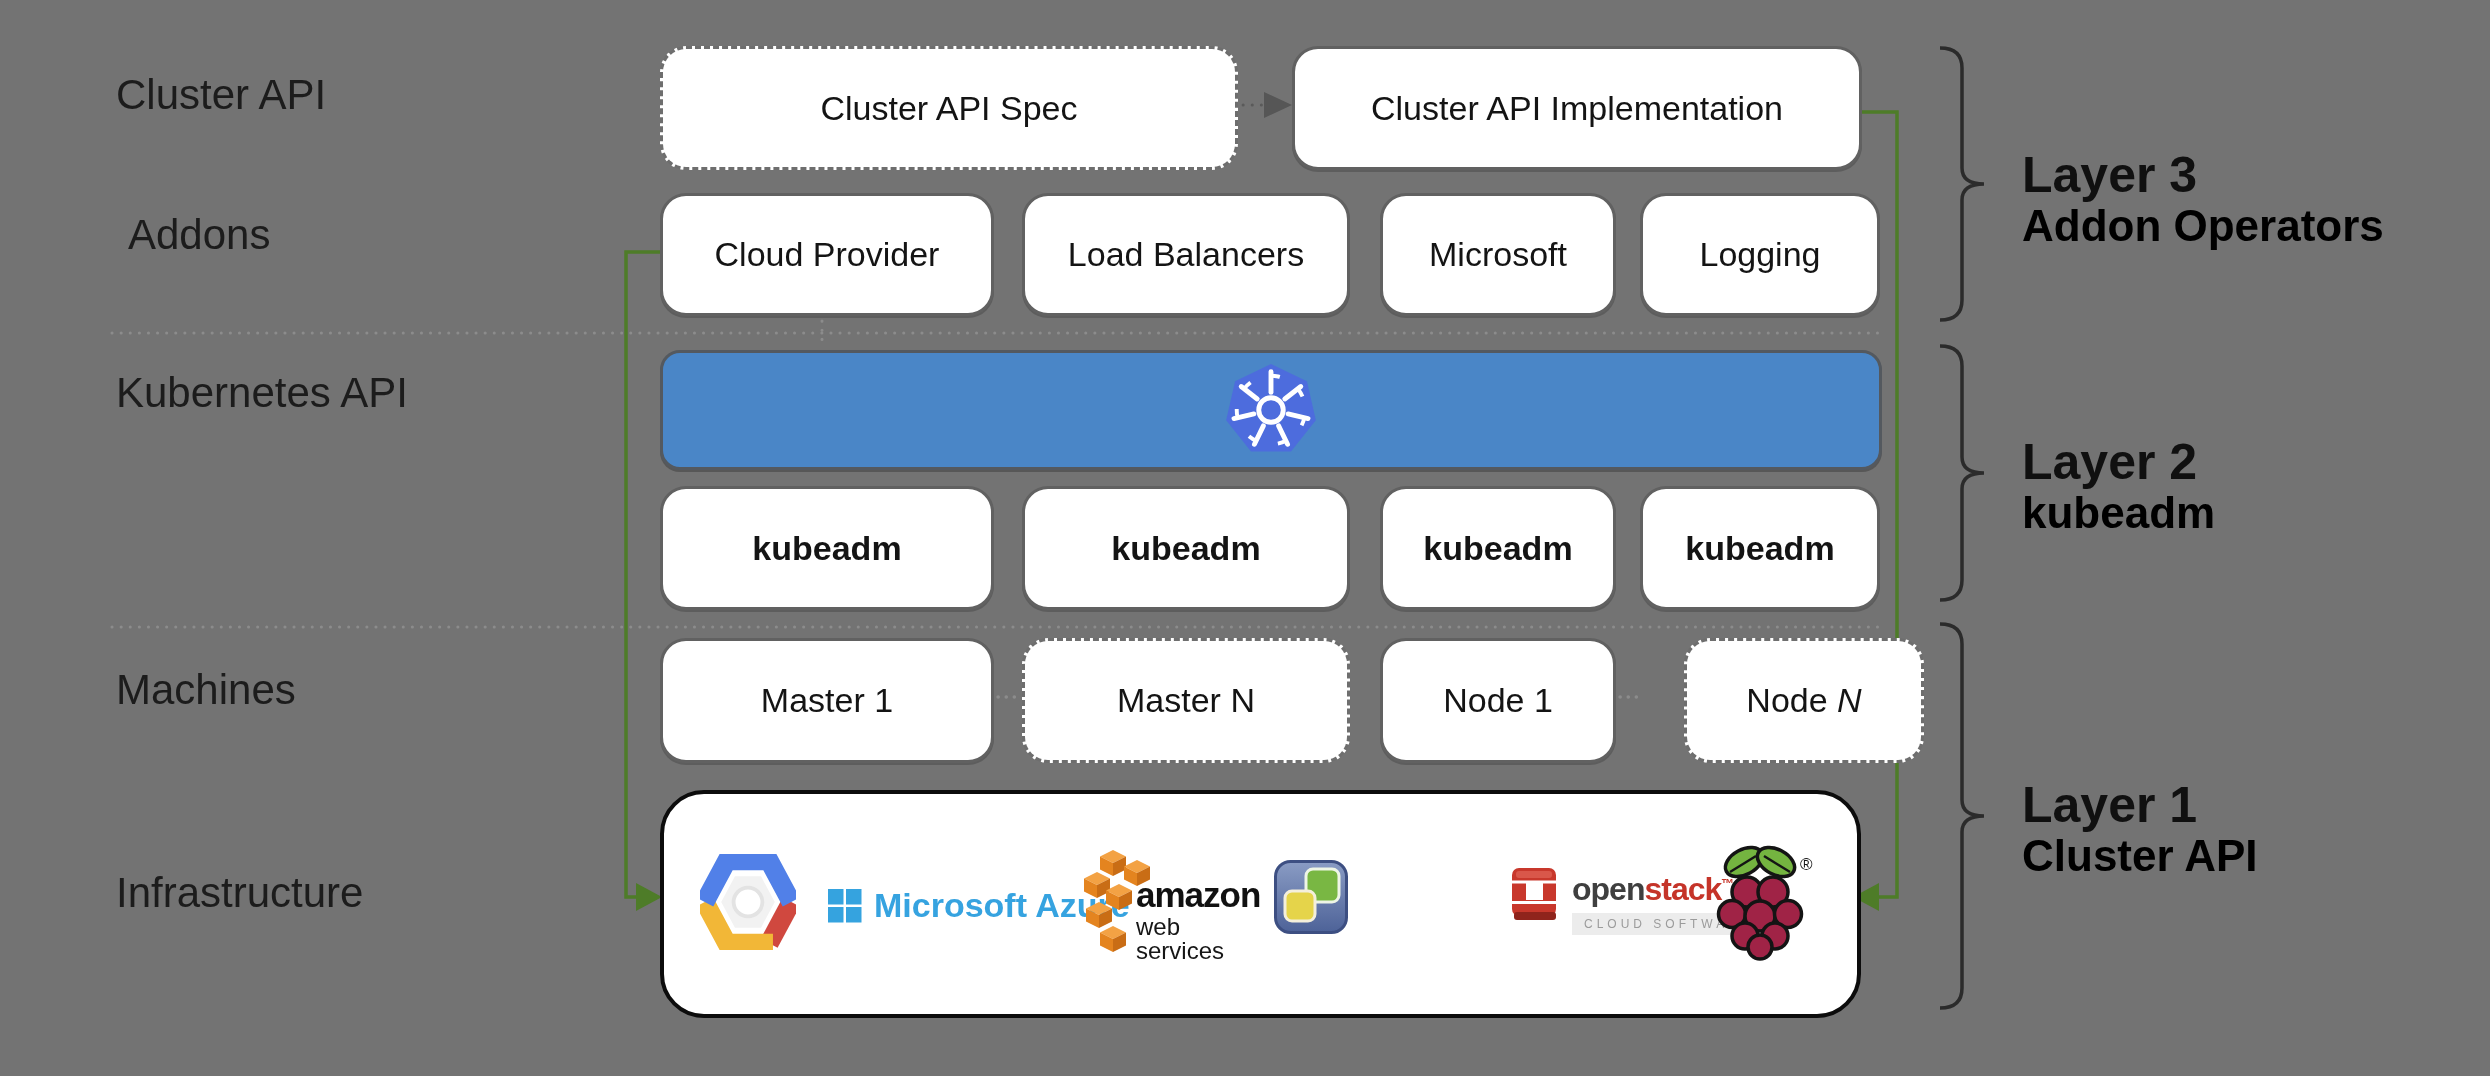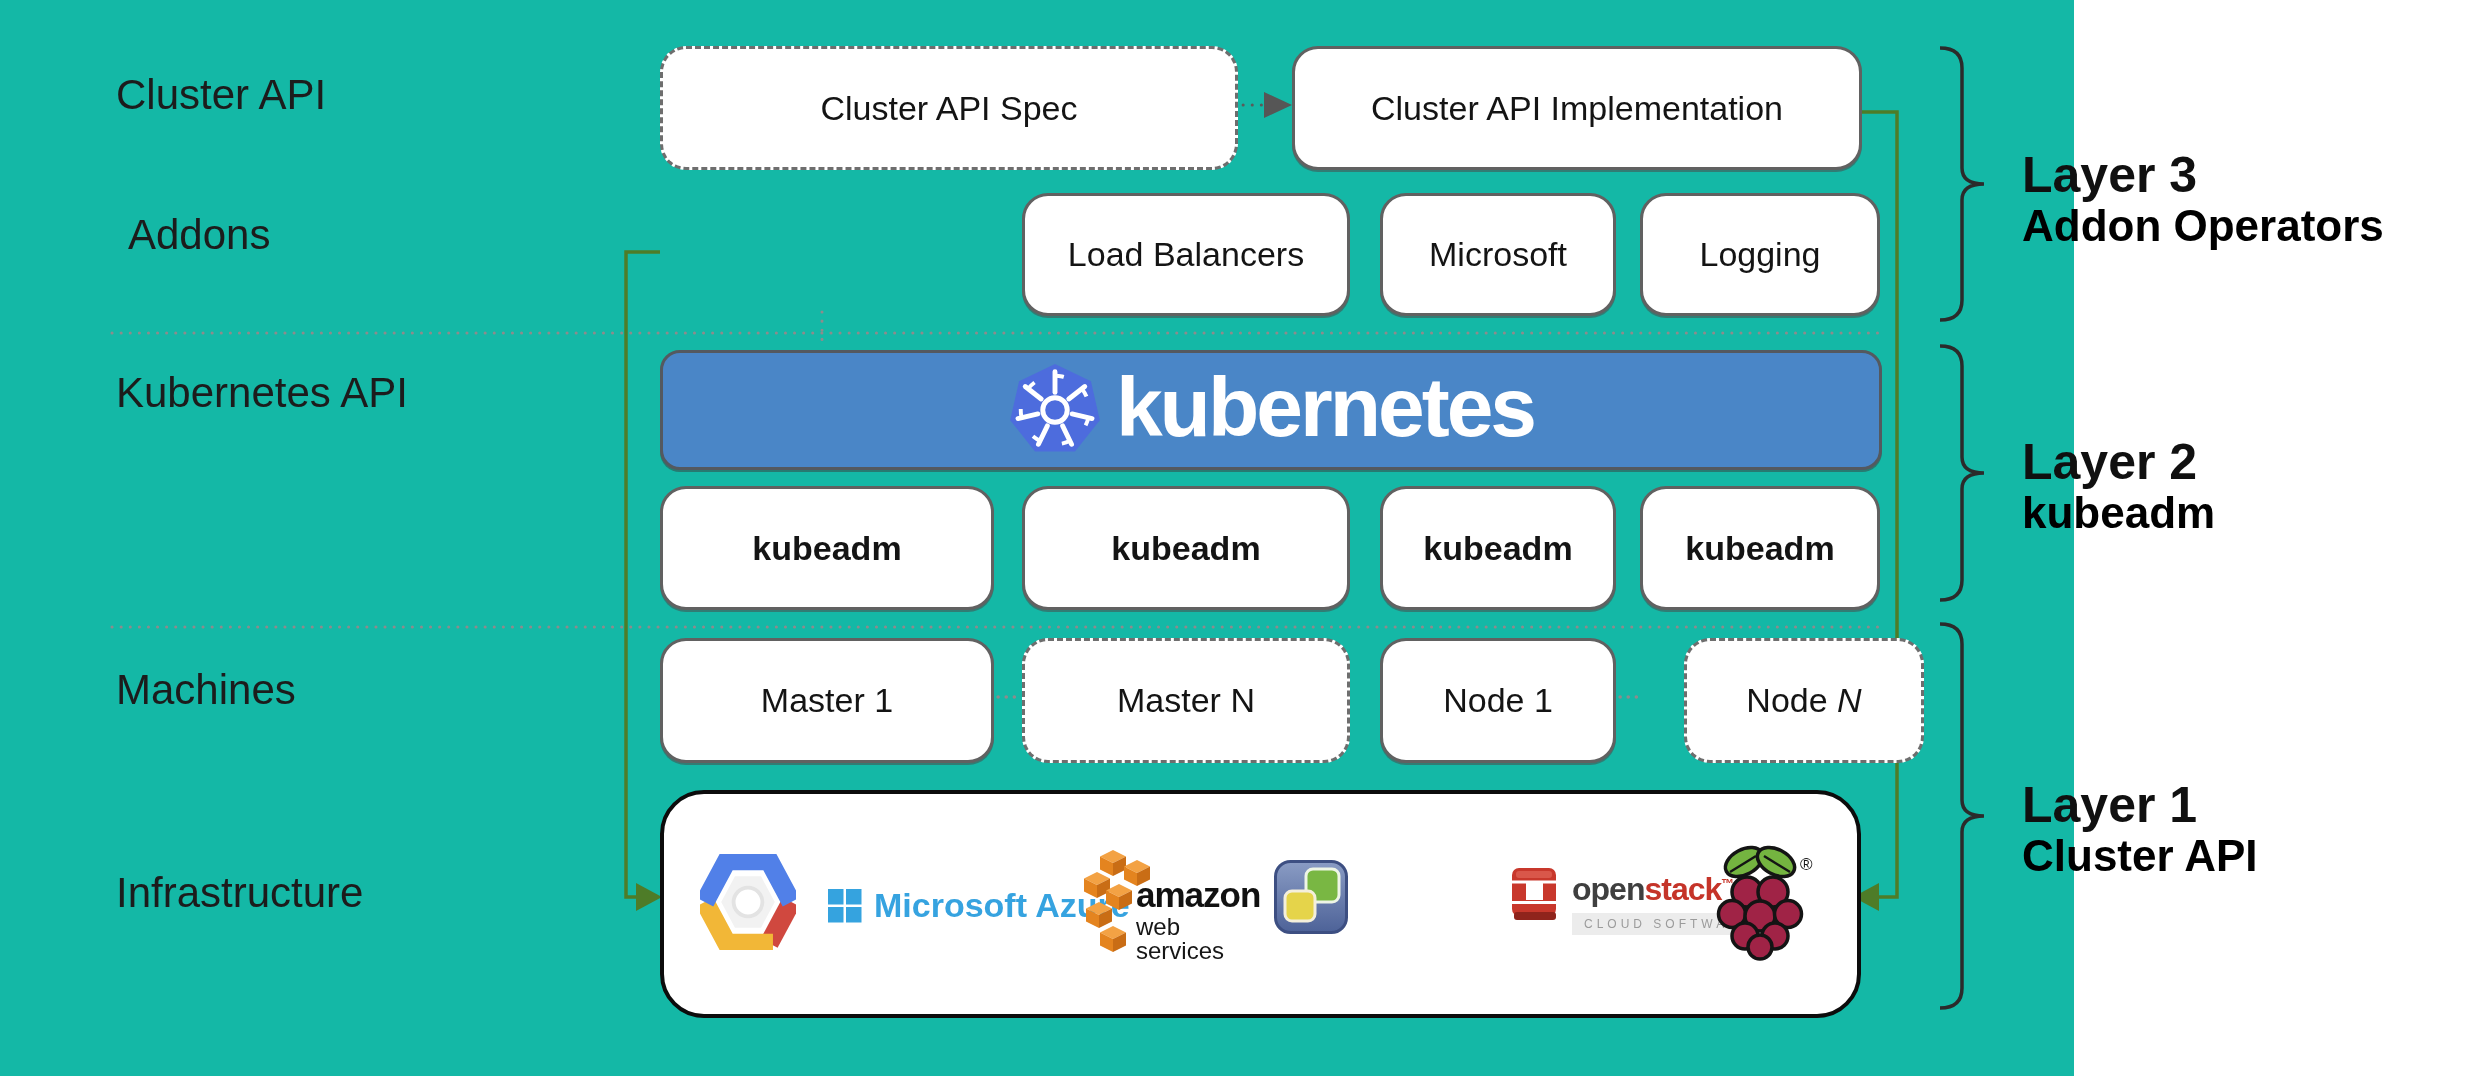--- a/index.html
+++ b/index.html
@@ -1,17 +1,17 @@
 <!DOCTYPE html>
 <html><head>
 <meta charset="utf-8">
 <style>
   html,body{margin:0;padding:0;background:#fff;}
   body{width:2490px;height:1076px;overflow:hidden;font-family:"Liberation Sans",sans-serif;}
-  .canvas{position:relative;width:2074px;height:1076px;background:#14b8a6;}
+  .canvas{position:relative;width:2490px;height:1076px;background:#737373;}
   .overlay{position:absolute;left:0;top:0;pointer-events:none;}
   .rowlbl{position:absolute;font-size:42px;color:#1c1c1c;white-space:nowrap;line-height:50px;}
   .box{position:absolute;background:#fff;border:3px solid #616161;border-radius:26px;
        display:flex;align-items:center;justify-content:center;
        font-size:34px;color:#141414;box-shadow:0 2px 0 rgba(75,75,75,.55);}
   .box.dashed{border-style:dashed;border-color:#6e6e6e;box-shadow:none;}
   .box.bold{font-weight:bold;}
   .it{font-style:italic;}
   .banner{position:absolute;left:660px;top:350px;width:1216px;height:114px;background:#4a86c7;
           border:3px solid #54595f;border-radius:20px;display:flex;align-items:center;justify-content:center;
@@ -72,20 +72,23 @@
   <div class="rowlbl" style="left:116px;top:665px;">Machines</div>
   <div class="rowlbl" style="left:116px;top:868px;">Infrastructure</div>
 
   <div class="box dashed" style="left:660px;top:46px;width:572px;height:118px;">
     <span>Cluster API Spec</span>
   </div>
   <div class="box" style="left:1292px;top:46px;width:564px;height:118px;">
     <span>Cluster API Implementation</span>
   </div>
 
+  <div class="box" style="left:660px;top:193px;width:328px;height:117px;">
+    <span>Cloud Provider</span>
+  </div>
   <div class="box" style="left:1022px;top:193px;width:322px;height:117px;">
     <span>Load Balancers</span>
   </div>
   <div class="box" style="left:1380px;top:193px;width:230px;height:117px;">
     <span>Microsoft</span>
   </div>
   <div class="box" style="left:1640px;top:193px;width:234px;height:117px;">
     <span>Logging</span>
   </div>
 
@@ -97,21 +100,20 @@
         <line x1="48" y1="32" x2="48" y2="11"></line>
         <line x1="62.1" y1="38.8" x2="78.4" y2="26"></line>
         <line x1="65.5" y1="54" x2="85.8" y2="58.7"></line>
         <line x1="55.8" y1="66.2" x2="64.9" y2="85"></line>
         <line x1="40.2" y1="66.2" x2="31.1" y2="85"></line>
         <line x1="30.5" y1="54" x2="10.2" y2="58.7"></line>
         <line x1="33.9" y1="38.8" x2="17.6" y2="26"></line>
       </g>
       <circle cx="48" cy="50" r="35" fill="none" stroke="#fff" stroke-width="4" stroke-dasharray="9 22.5" transform="rotate(12 48 50)"></circle>
     </svg>
-    <span class="wordmark">kubernetes</span>
   </div>
 
   <div class="box bold" style="left:660px;top:486px;width:328px;height:118px;">
     <span>kubeadm</span>
   </div>
   <div class="box bold" style="left:1022px;top:486px;width:322px;height:118px;">
     <span>kubeadm</span>
   </div>
   <div class="box bold" style="left:1380px;top:486px;width:230px;height:118px;">
     <span>kubeadm</span>

